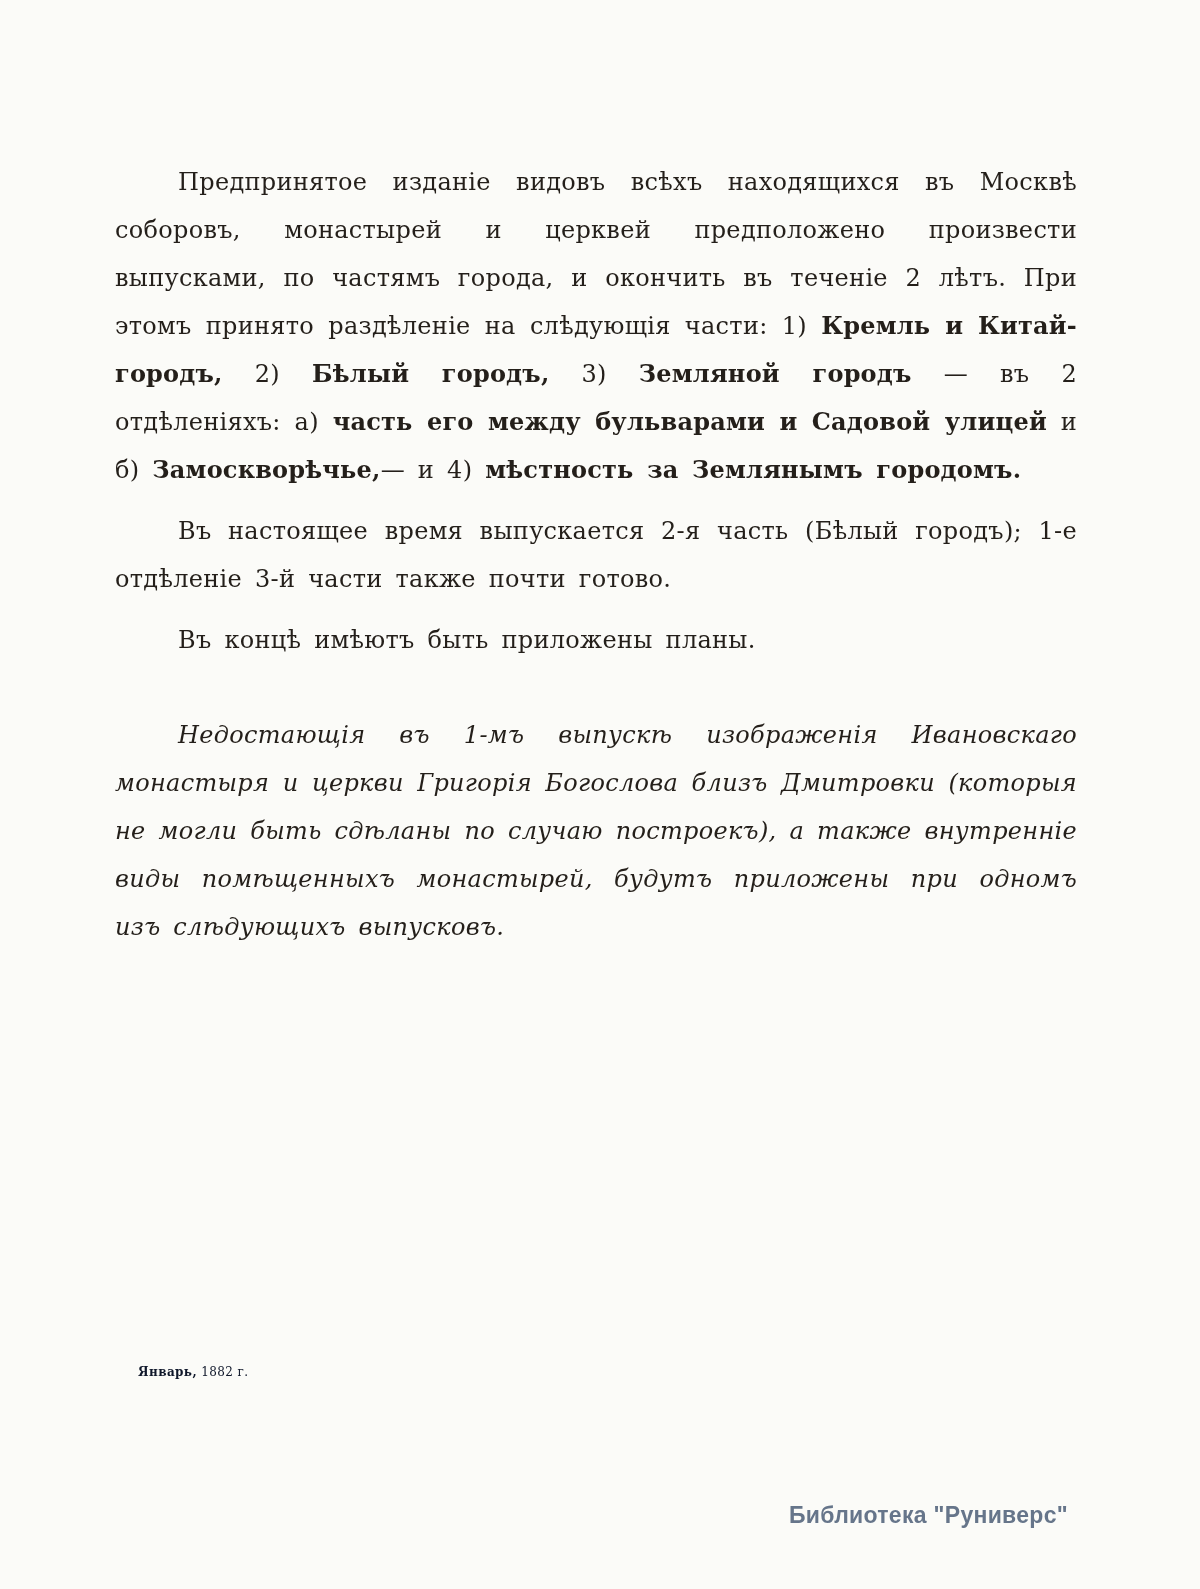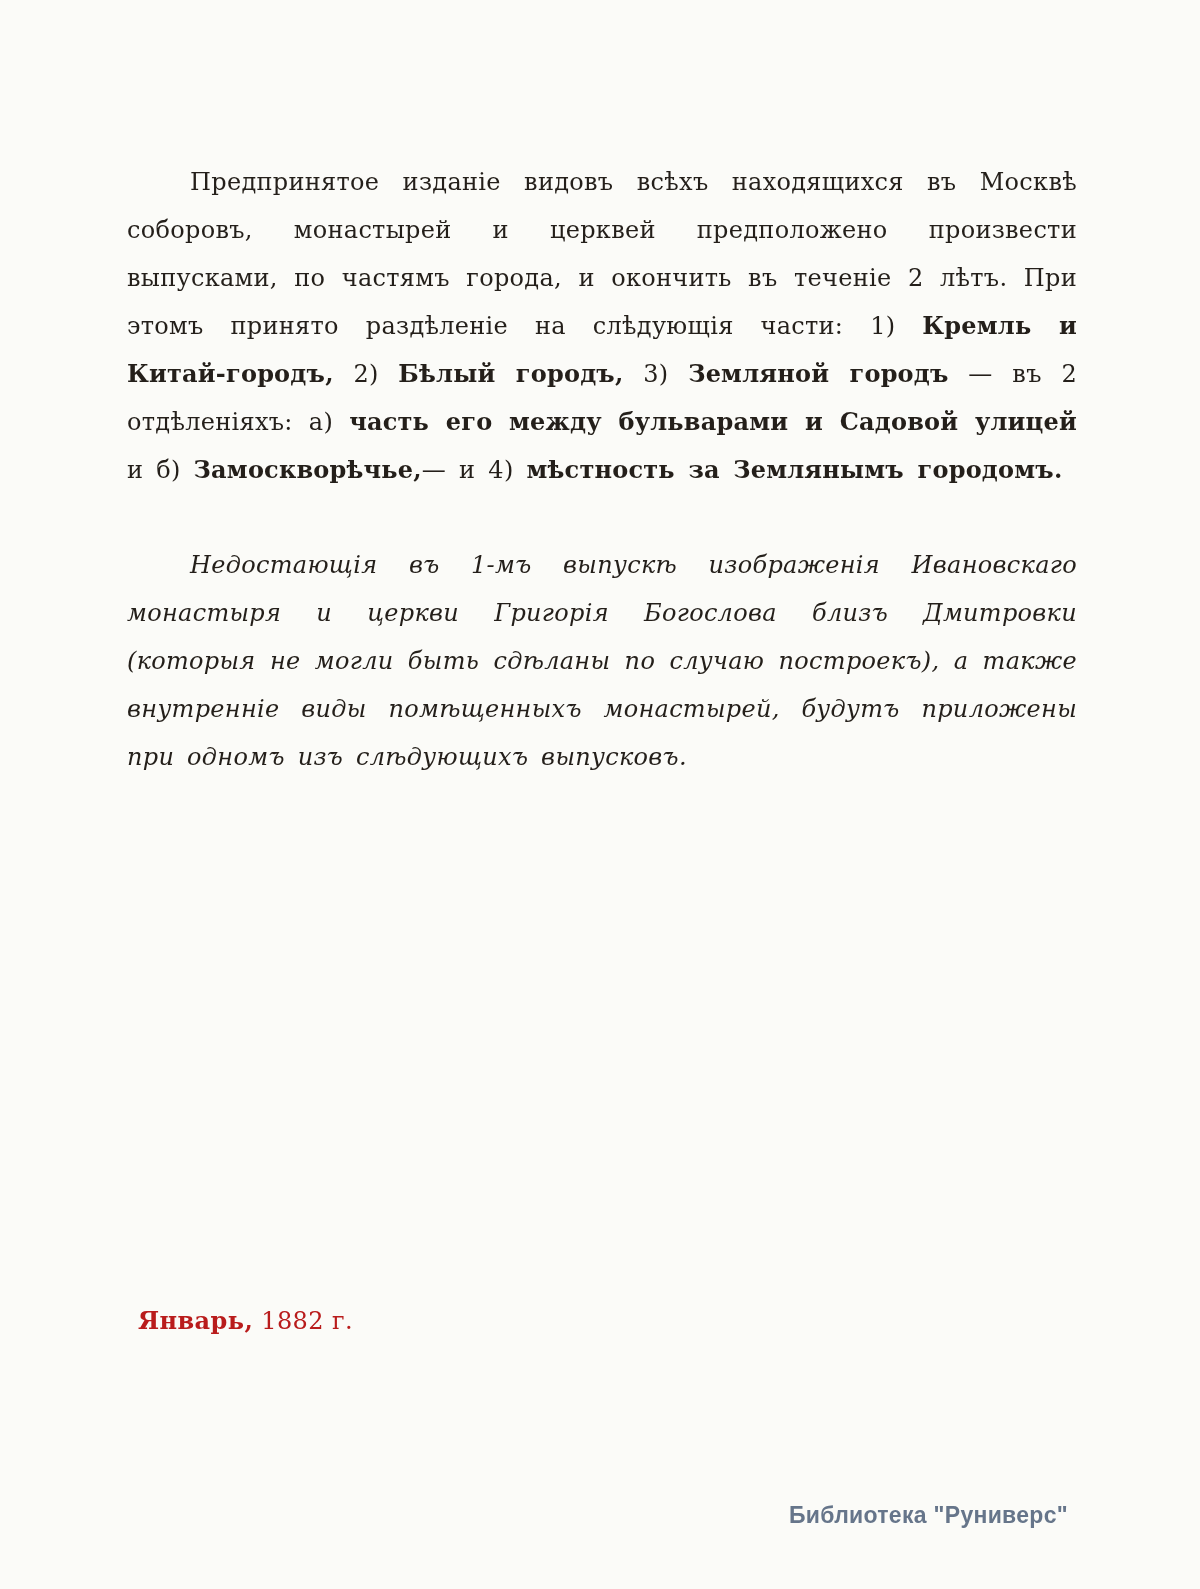--- a/index.html
+++ b/index.html
@@ -17,21 +17,21 @@
     color: #241f1a;
     overflow: hidden;
   }
   .text-block {
     position: absolute;
     left: 115px;
     top: 158px;
     width: 962px;
   }
   .para {
-    margin: 0 0 13px 12px;
+    margin: 0 0 13px 0;
     font-size: 24px;
     line-height: 48px;
     text-align: justify;
     text-indent: 63px;
     word-spacing: 5px;
     letter-spacing: 0.3px;
   }
   .para:last-child {
     margin-bottom: 0;
   }
@@ -39,24 +39,24 @@
     margin-top: 47px;
     font-style: italic;
   }
   .district {
     font-weight: bold;
     letter-spacing: 0.2px;
   }
   .date-line {
     position: absolute;
     left: 138px;
-    top: 1306px;
-    font-size: 24px;
+    top: 1365px;
+    font-size: 12px;
     letter-spacing: 0.4px;
-    color: #b91c1c;
+    color: #0f172a;
   }
   .date-line b {
     font-weight: bold;
   }
   .watermark {
     position: absolute;
     right: 132px;
     top: 1502px;
     font-family: "Liberation Sans", "DejaVu Sans", sans-serif;
     font-weight: bold;
@@ -68,21 +68,23 @@
 </head>
 <body>
 
 <div class="page">
   <main class="text-block">
 
     <p class="para">
       <span>Предпринятое изданіе видовъ всѣхъ находящихся въ Москвѣ соборовъ, монастырей и церквей предположено произвести выпусками, по частямъ города, и окончить въ теченіе 2 лѣтъ. При этомъ принято раздѣленіе на слѣдующія части: 1) </span><b class="district">Кремль и Китай-городъ,</b><span> 2) </span><b class="district">Бѣлый городъ,</b><span> 3) </span><b class="district">Земляной городъ</b><span> — въ 2 отдѣленіяхъ: а) </span><b class="district">часть его между бульварами и Садовой улицей</b><span> и б) </span><b class="district">Замоскворѣчье,</b><span>— и 4) </span><b class="district">мѣстность за Землянымъ городомъ.</b>
     </p>
 
+    <p class="para">Въ настоящее время выпускается 2-я часть (Бѣлый городъ); 1-е отдѣленіе 3-й части также почти готово.</p>
 
+    <p class="para">Въ концѣ имѣютъ быть приложены планы.</p>
 
 
     <p class="para section-break">Недостающія въ 1-мъ выпускѣ изображенія Ивановскаго монастыря и церкви Григорія Богослова близъ Дмитровки (которыя не могли быть сдѣланы по случаю построекъ), а также внутренніе виды помѣщенныхъ монастырей, будутъ приложены при одномъ изъ слѣдующихъ выпусковъ.</p>
 
   </main>
 
   <div class="date-line">
     <b>Январь,</b><span> 1882 г.</span>
   </div>
 

